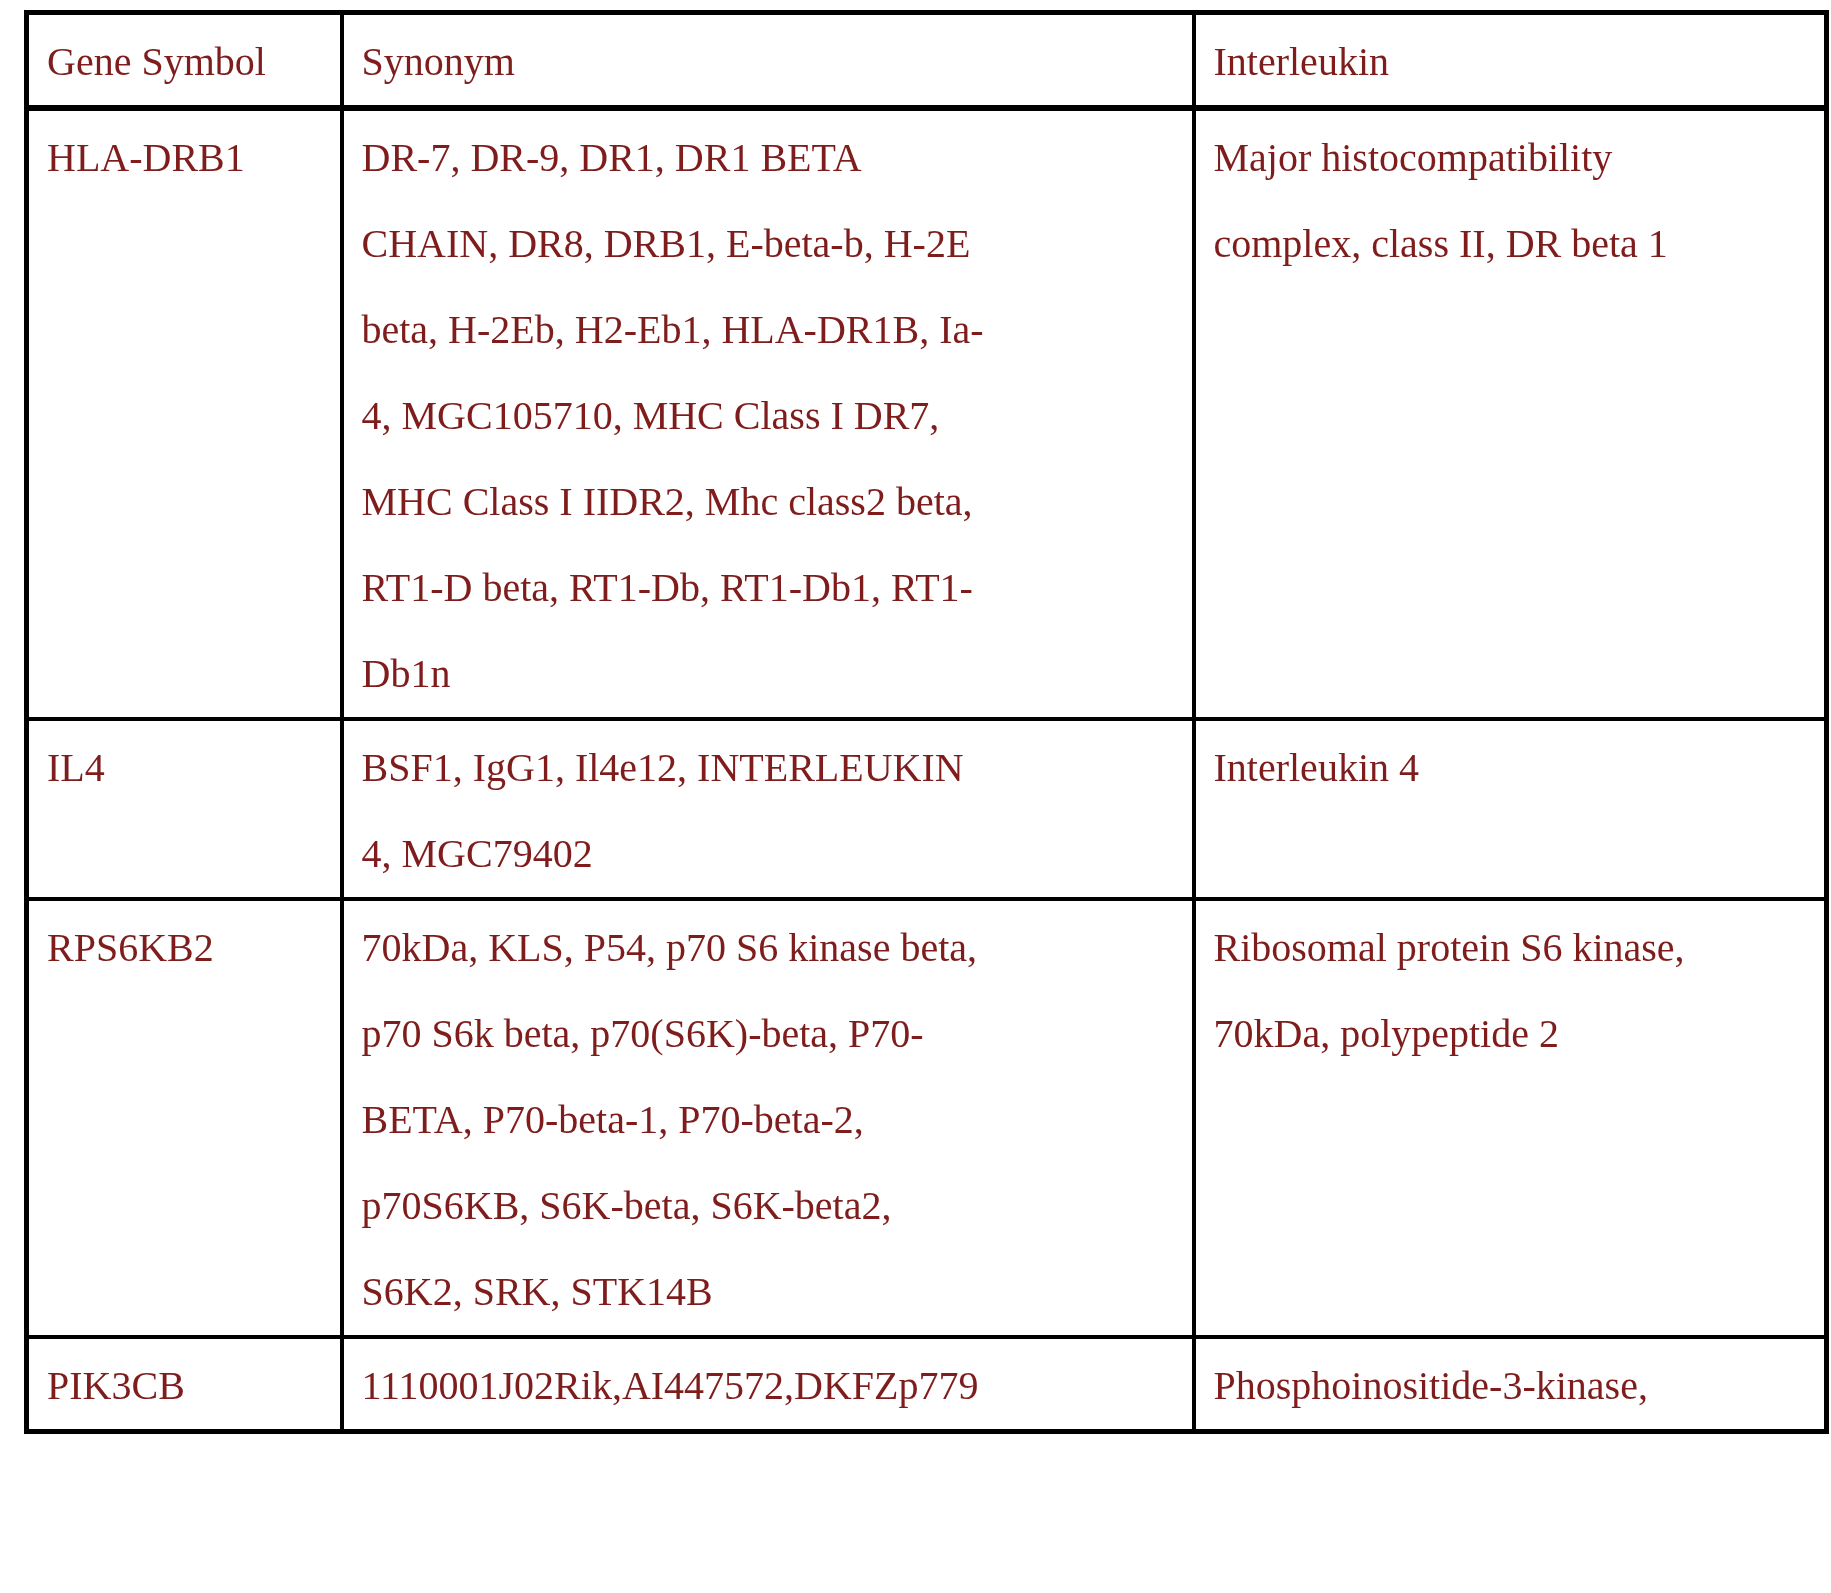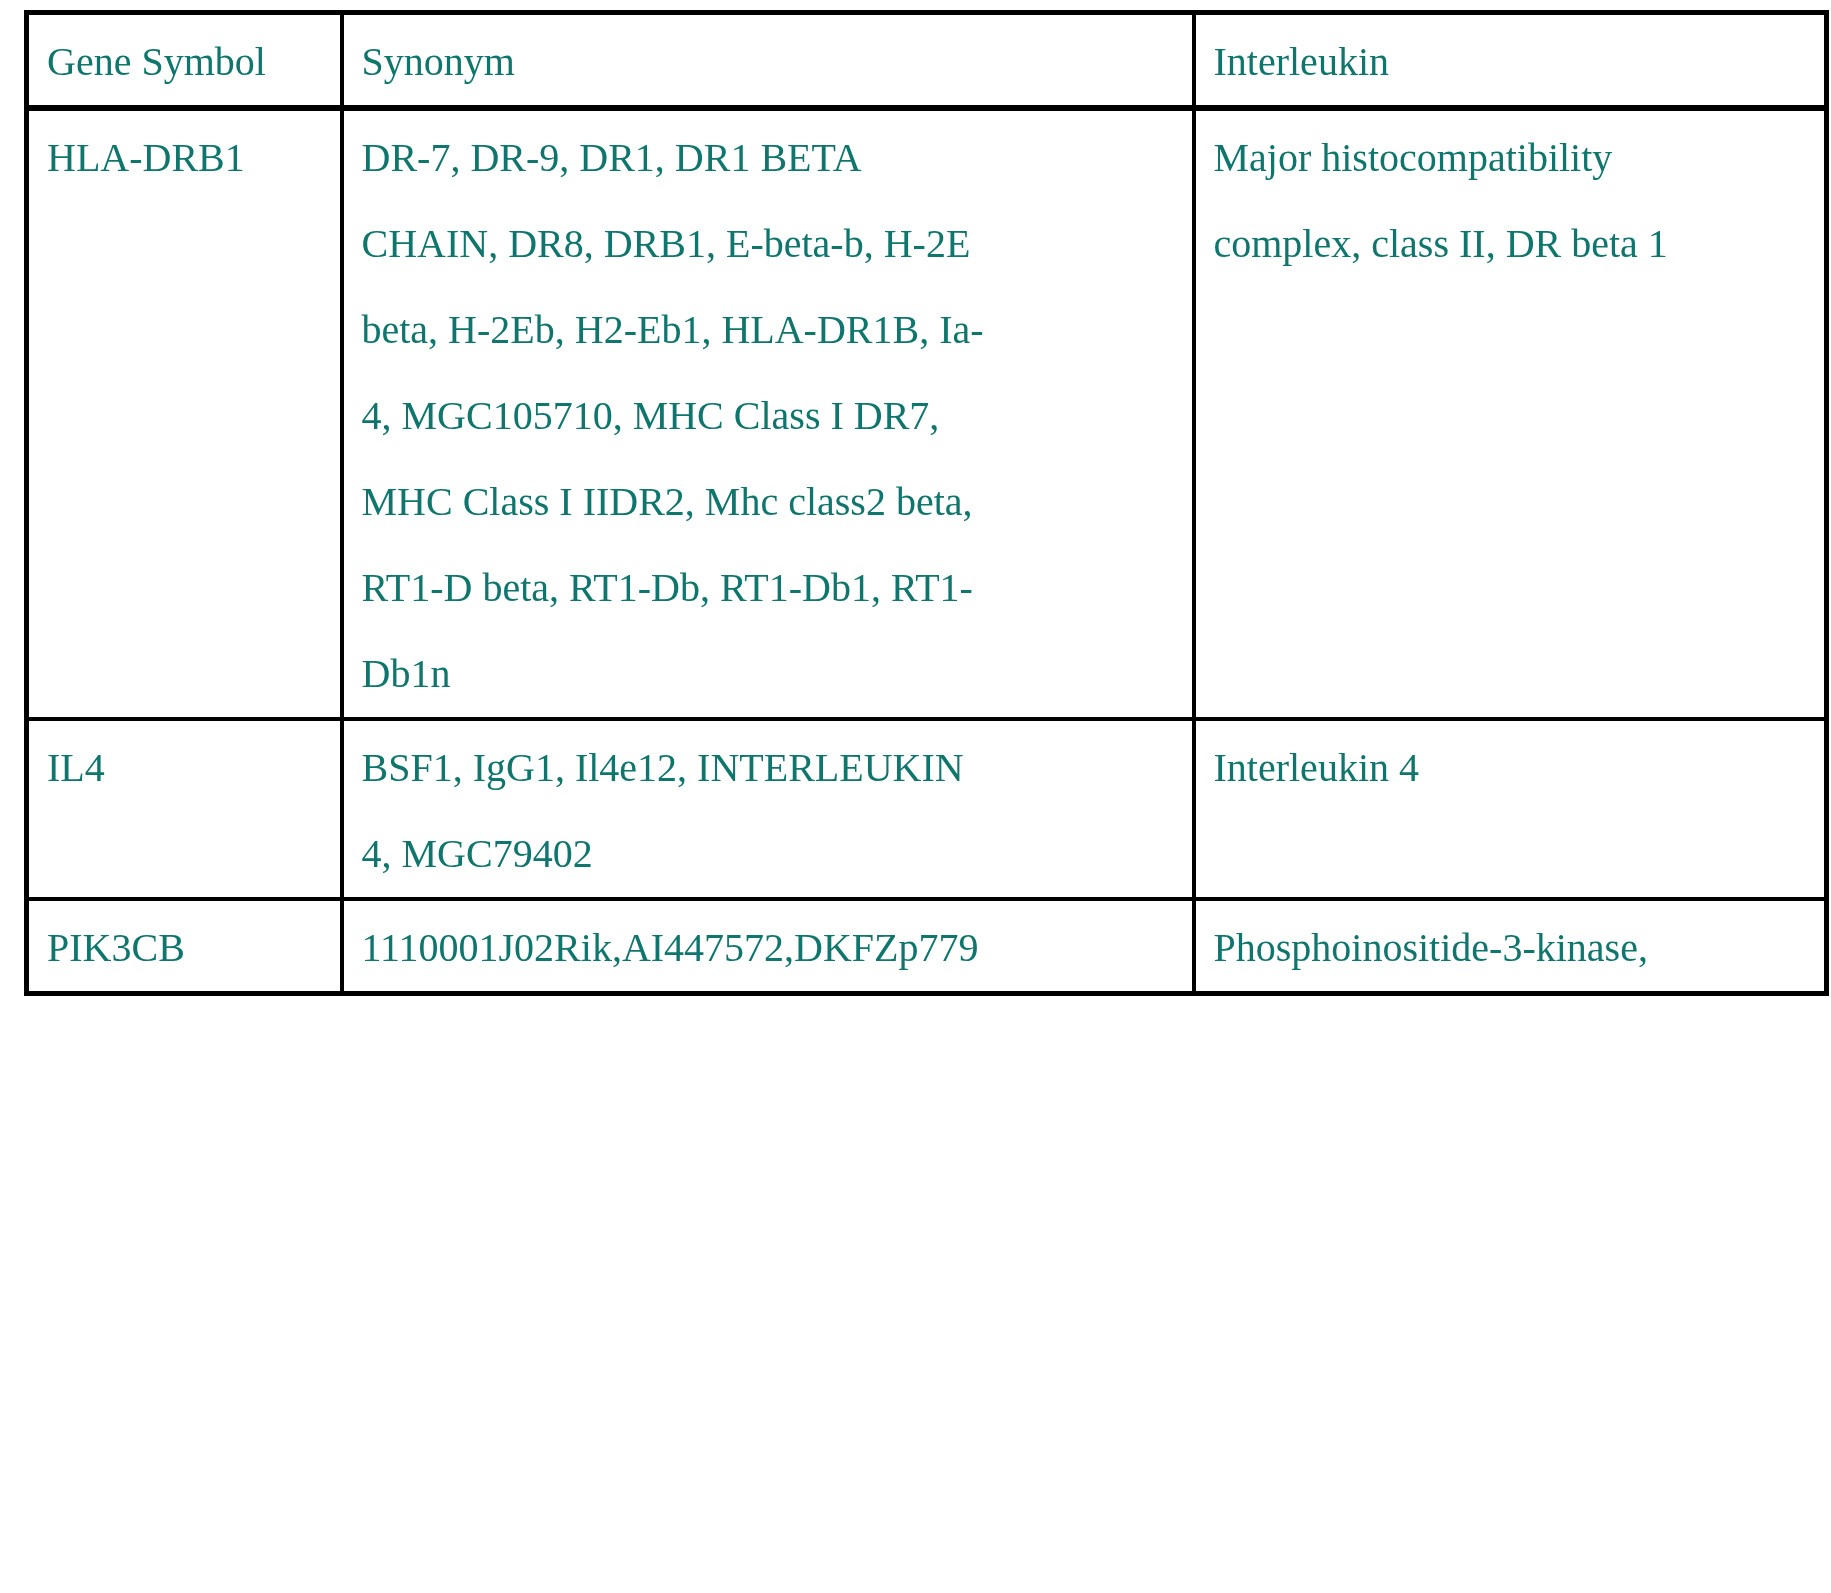--- a/index.html
+++ b/index.html
@@ -9,21 +9,21 @@
     width: 1831px;
     height: 1593px;
     overflow: hidden;
   }
   .page {
     position: relative;
     width: 1831px;
     height: 1593px;
     background: #ffffff;
     font-family: "Liberation Serif", "DejaVu Serif", serif;
-    color: #0f766e;
+    color: #7f1d1d;
   }
   table.gene-table {
     position: absolute;
     left: 24px;
     top: 10px;
     width: 1800px;
     border-collapse: collapse;
     table-layout: fixed;
     background: #ffffff;
   }
@@ -88,20 +88,30 @@
 Db1n</td>
         <td class="desc">Major histocompatibility
 complex, class II, DR beta 1</td>
       </tr>
       <tr class="r3">
         <td class="gene">IL4</td>
         <td class="syn">BSF1, IgG1, Il4e12, INTERLEUKIN
 4, MGC79402</td>
         <td class="desc">Interleukin 4</td>
       </tr>
+      <tr class="r4">
+        <td class="gene">RPS6KB2</td>
+        <td class="syn">70kDa, KLS, P54, p70 S6 kinase beta,
+p70 S6k beta, p70(S6K)-beta, P70-
+BETA, P70-beta-1, P70-beta-2,
+p70S6KB, S6K-beta, S6K-beta2,
+S6K2, SRK, STK14B</td>
+        <td class="desc">Ribosomal protein S6 kinase,
+70kDa, polypeptide 2</td>
+      </tr>
       <tr class="r5">
         <td class="gene">PIK3CB</td>
         <td class="syn">1110001J02Rik,AI447572,DKFZp779</td>
         <td class="desc">Phosphoinositide-3-kinase,</td>
       </tr>
     </tbody>
   </table>
 </div>
 
 </body></html>

